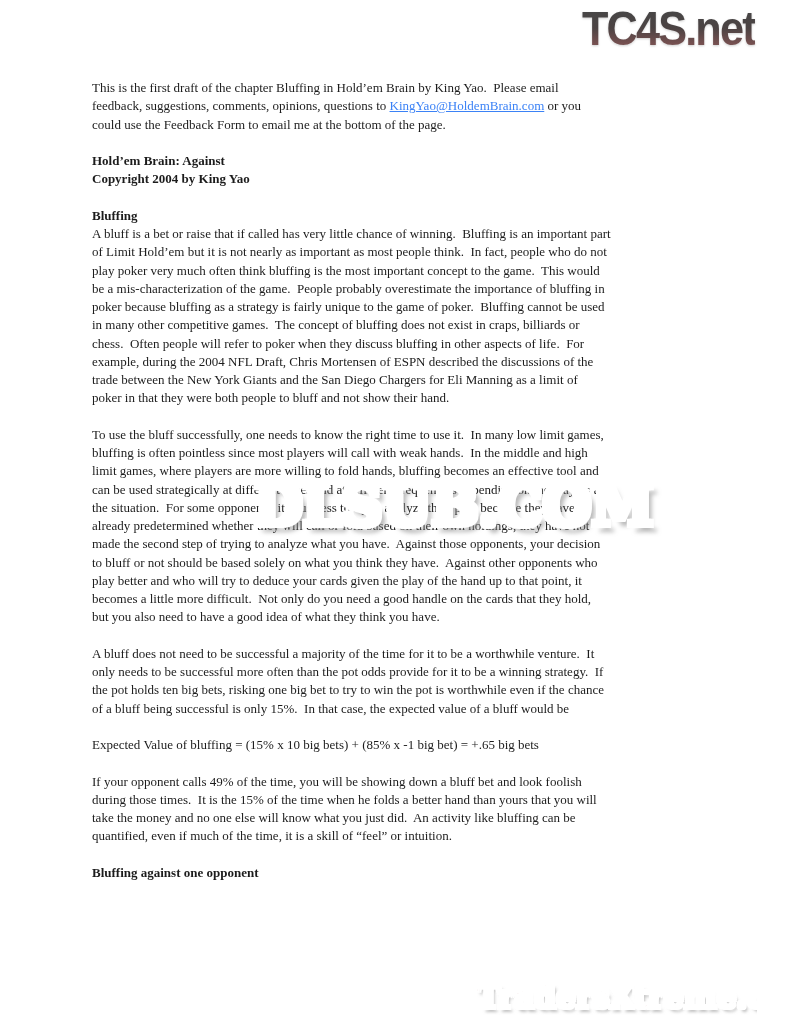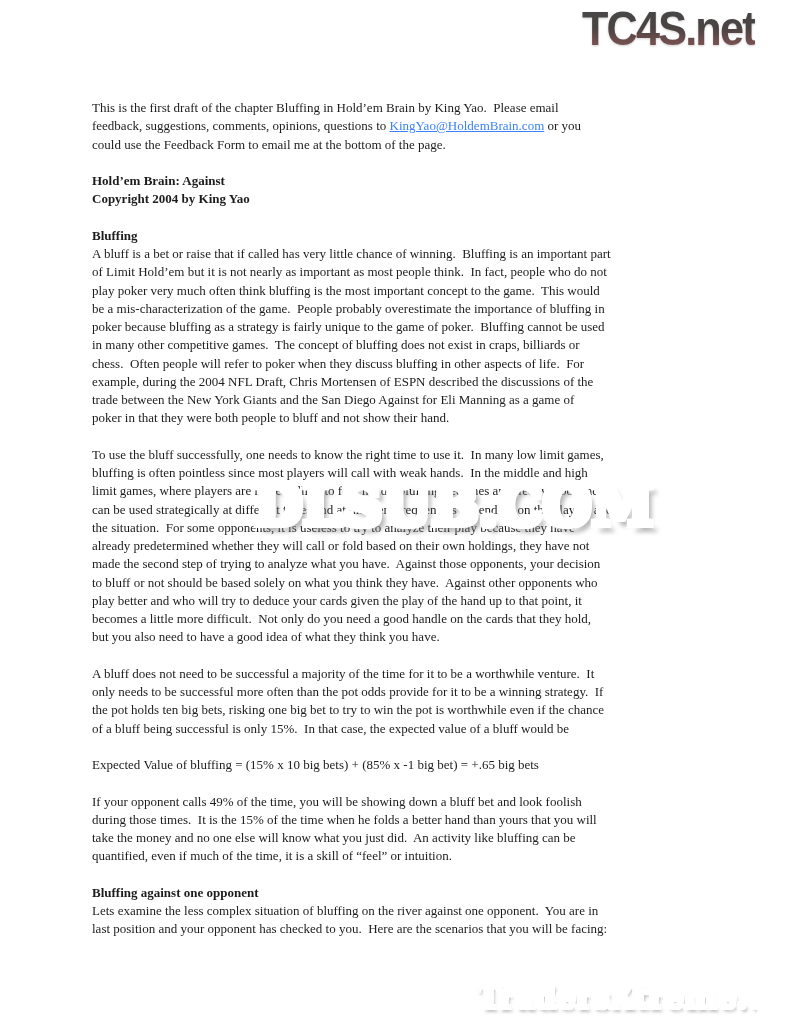--- a/index.html
+++ b/index.html
@@ -2,21 +2,21 @@
 <html><head>
 <meta charset="utf-8">
 <style>
   html,body{margin:0;padding:0;background:#ffffff;}
   .page{
     position:relative;width:757px;height:1024px;background:#ffffff;
     overflow:hidden;font-family:"Liberation Serif",serif;
   }
   
   .doc{
-    position:absolute;left:92px;top:99px;width:640px;
+    position:absolute;left:92px;top:79px;width:640px;
     font-size:13px;line-height:18.25px;color:#1c1c1c;
   }
   .block{margin:0 0 18.25px 0;}
   .block.heading{margin-bottom:0;font-weight:bold;}
   .block.bold{font-weight:bold;}
   .line{white-space:pre;}
   .email-link{color:#3b82f6;text-decoration:underline;cursor:pointer;}
   
   .logo-tc4s{
     position:absolute;top:4px;right:2px;
@@ -79,21 +79,21 @@
       </div>
       <div class="block paragraph">
         <div class="line">A bluff is a bet or raise that if called has very little chance of winning.  Bluffing is an important part</div>
         <div class="line">of Limit Hold’em but it is not nearly as important as most people think.  In fact, people who do not</div>
         <div class="line">play poker very much often think bluffing is the most important concept to the game.  This would</div>
         <div class="line">be a mis-characterization of the game.  People probably overestimate the importance of bluffing in</div>
         <div class="line">poker because bluffing as a strategy is fairly unique to the game of poker.  Bluffing cannot be used</div>
         <div class="line">in many other competitive games.  The concept of bluffing does not exist in craps, billiards or</div>
         <div class="line">chess.  Often people will refer to poker when they discuss bluffing in other aspects of life.  For</div>
         <div class="line">example, during the 2004 NFL Draft, Chris Mortensen of ESPN described the discussions of the</div>
-        <div class="line">trade between the New York Giants and the San Diego Against for Eli Manning as a game of</div>
+        <div class="line">trade between the New York Giants and the San Diego Chargers for Eli Manning as a limit of</div>
         <div class="line">poker in that they were both people to bluff and not show their hand.</div>
       </div>
       <div class="block paragraph">
         <div class="line">To use the bluff successfully, one needs to know the right time to use it.  In many low limit games,</div>
         <div class="line">bluffing is often pointless since most players will call with weak hands.  In the middle and high</div>
         <div class="line">limit games, where players are more willing to fold hands, bluffing becomes an effective tool and</div>
         <div class="line">can be used strategically at different times and at different frequencies depending on the players and</div>
         <div class="line">the situation.  For some opponents, it is useless to try to analyze their play because they have</div>
         <div class="line">already predetermined whether they will call or fold based on their own holdings, they have not</div>
         <div class="line">made the second step of trying to analyze what you have.  Against those opponents, your decision</div>
@@ -113,20 +113,16 @@
       </div>
       <div class="block paragraph">
         <div class="line">If your opponent calls 49% of the time, you will be showing down a bluff bet and look foolish</div>
         <div class="line">during those times.  It is the 15% of the time when he folds a better hand than yours that you will</div>
         <div class="line">take the money and no one else will know what you just did.  An activity like bluffing can be</div>
         <div class="line">quantified, even if much of the time, it is a skill of “feel” or intuition.</div>
       </div>
       <div class="block heading">
         <div class="line">Bluffing against one opponent</div>
       </div>
-      <div class="block paragraph">
-        <div class="line">Lets examine the less complex situation of bluffing on the river against one opponent.  You are in</div>
-        <div class="line">last position and your opponent has checked to you.  Here are the scenarios that you will be facing:</div>
-      </div>
     </div>
   <div class="wm-dlsub">DLSUB.COM</div>
   <div class="wm-traders">TradersXtreme.com</div>
 </div>
 
 </body></html>

